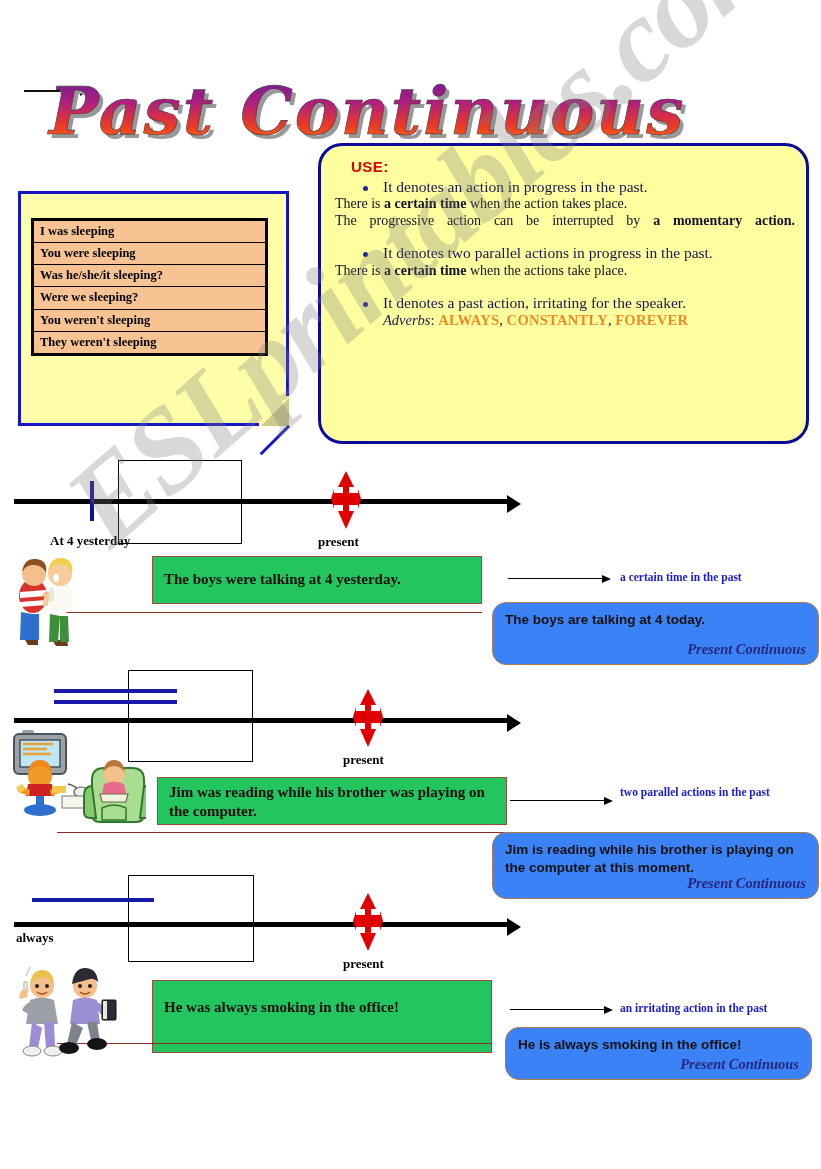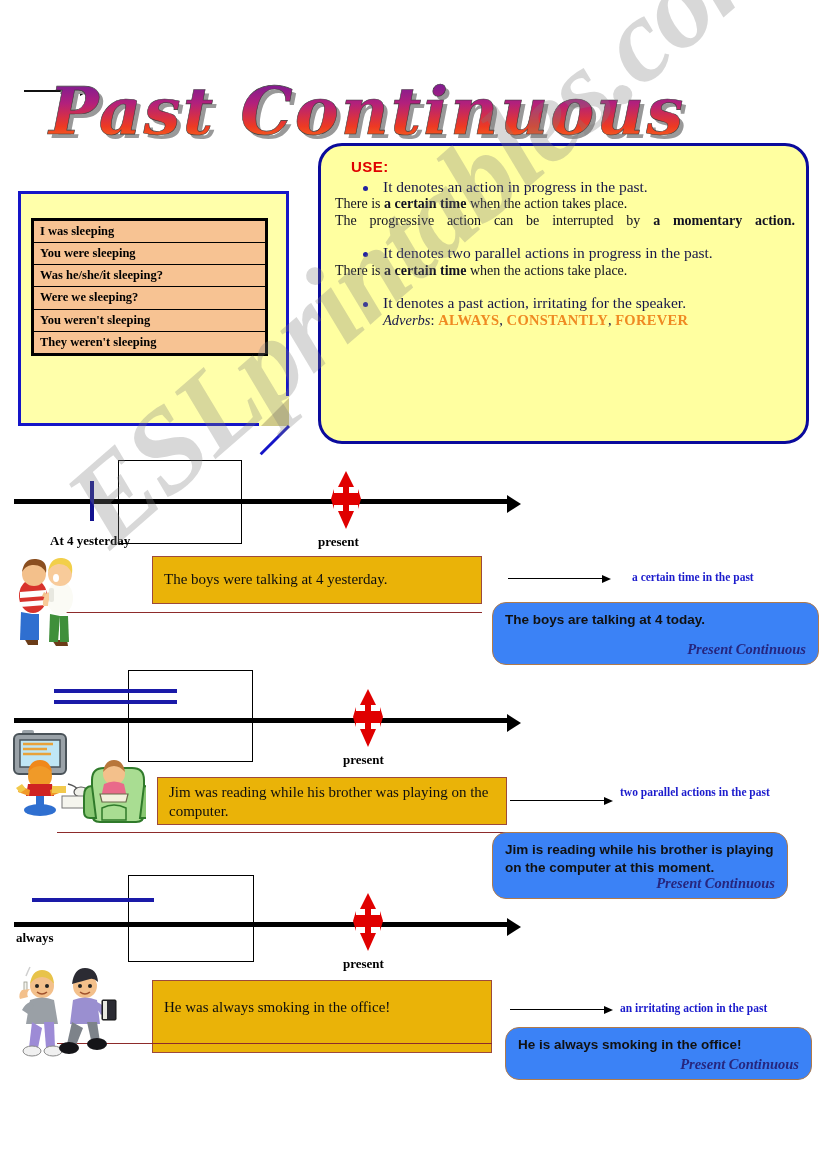--- a/index.html
+++ b/index.html
@@ -109,22 +109,22 @@
   .bluebar{position:absolute;height:0;border-top:4px solid #1a1aa8;}
   .callout-frame{position:absolute;border:1px solid #000;}
   .tl-label{
     position:absolute;font-family:"Liberation Serif",serif;
     font-size:13px;font-weight:700;color:#000;white-space:nowrap;
   }
   .present-mark{position:absolute;width:30px;height:62px;}
 
   
   .green-box{
-    position:absolute;background:#eab308;border:1.5px solid #9c4a3c;z-index:3;
-    font-family:"Liberation Serif",serif;font-size:15px;font-weight:400;color:#0e0e0e;
+    position:absolute;background:#22c55e;border:1.5px solid #9c4a3c;z-index:3;
+    font-family:"Liberation Serif",serif;font-size:15px;font-weight:700;color:#0e0e0e;
     box-sizing:border-box;
   }
   .green-box .gb-txt{position:absolute;left:11px;right:8px;line-height:1.25;}
   .underline-red{position:absolute;height:0;border-top:1.5px solid #8d2b2b;z-index:3;}
 
   
   .ann-arrow{position:absolute;height:0;border-top:1.2px solid #000;z-index:3;}
   .ann-arrow:after{
     content:"";position:absolute;right:-8px;top:-4px;width:0;height:0;
     border-left:9px solid #000;border-top:4.5px solid transparent;border-bottom:4.5px solid transparent;
@@ -260,21 +260,21 @@
       <rect x="41" y="36" width="5" height="14" rx="2" fill="#e8e8e0"></rect>
     </svg>
   </div>
 
   <div class="green-box" style="left:152px;top:556px;width:330px;height:48px;">
     <div class="gb-txt" style="top:13px;">The boys were talking at 4 yesterday.</div>
   </div>
   <div class="underline-red" style="left:57px;top:612px;width:425px;"></div>
 
   <div class="ann-arrow" style="left:508px;top:578px;width:95px;"></div>
-  <div class="ann-text" style="left:620px;top:570px;width:190px;margin-left:12px;">a certain time in the past</div>
+  <div class="ann-text" style="left:620px;top:570px;width:190px;">a certain time in the past</div>
 
   <div class="orange-box" style="left:492px;top:602px;width:327px;height:63px;">
     <div class="ob-main">The boys are talking at 4 today.</div>
     <div class="ob-tense">Present Continuous</div>
   </div>
 
   <div class="tl" style="left:0;top:668px;width:821px;height:115px;">
     <div class="callout-frame" style="left:128px;top:2px;width:123px;height:90px;"></div>
     <div class="bluebar" style="left:54px;top:21px;width:123px;"></div>
     <div class="bluebar" style="left:54px;top:32px;width:123px;"></div>
@@ -319,21 +319,21 @@
   </div>
 
   <div class="green-box" style="left:157px;top:777px;width:350px;height:48px;">
     <div class="gb-txt" style="top:5px;">Jim was reading while his brother was playing on the computer.</div>
   </div>
   <div class="underline-red" style="left:57px;top:832px;width:450px;"></div>
 
   <div class="ann-arrow" style="left:510px;top:800px;width:95px;"></div>
   <div class="ann-text" style="left:620px;top:785px;width:150px;">two parallel actions in the past</div>
 
-  <div class="orange-box" style="left:492px;top:832px;width:296px;height:67px;">
+  <div class="orange-box" style="left:492px;top:832px;width:327px;height:67px;">
     <div class="ob-main">Jim is reading while his brother is playing on the computer at this moment.</div>
     <div class="ob-tense">Present Continuous</div>
   </div>
 
   <div class="tl" style="left:0;top:872px;width:821px;height:118px;">
     <div class="callout-frame" style="left:128px;top:3px;width:124px;height:85px;"></div>
     <div class="bluebar" style="left:32px;top:26px;width:122px;"></div>
     <div class="axis" style="left:14px;top:50px;width:494px;"></div>
     <div class="present-mark" style="left:353px;top:21px;">
       <svg width="30" height="62" viewBox="0 0 30 62" xmlns="http://www.w3.org/2000/svg">

